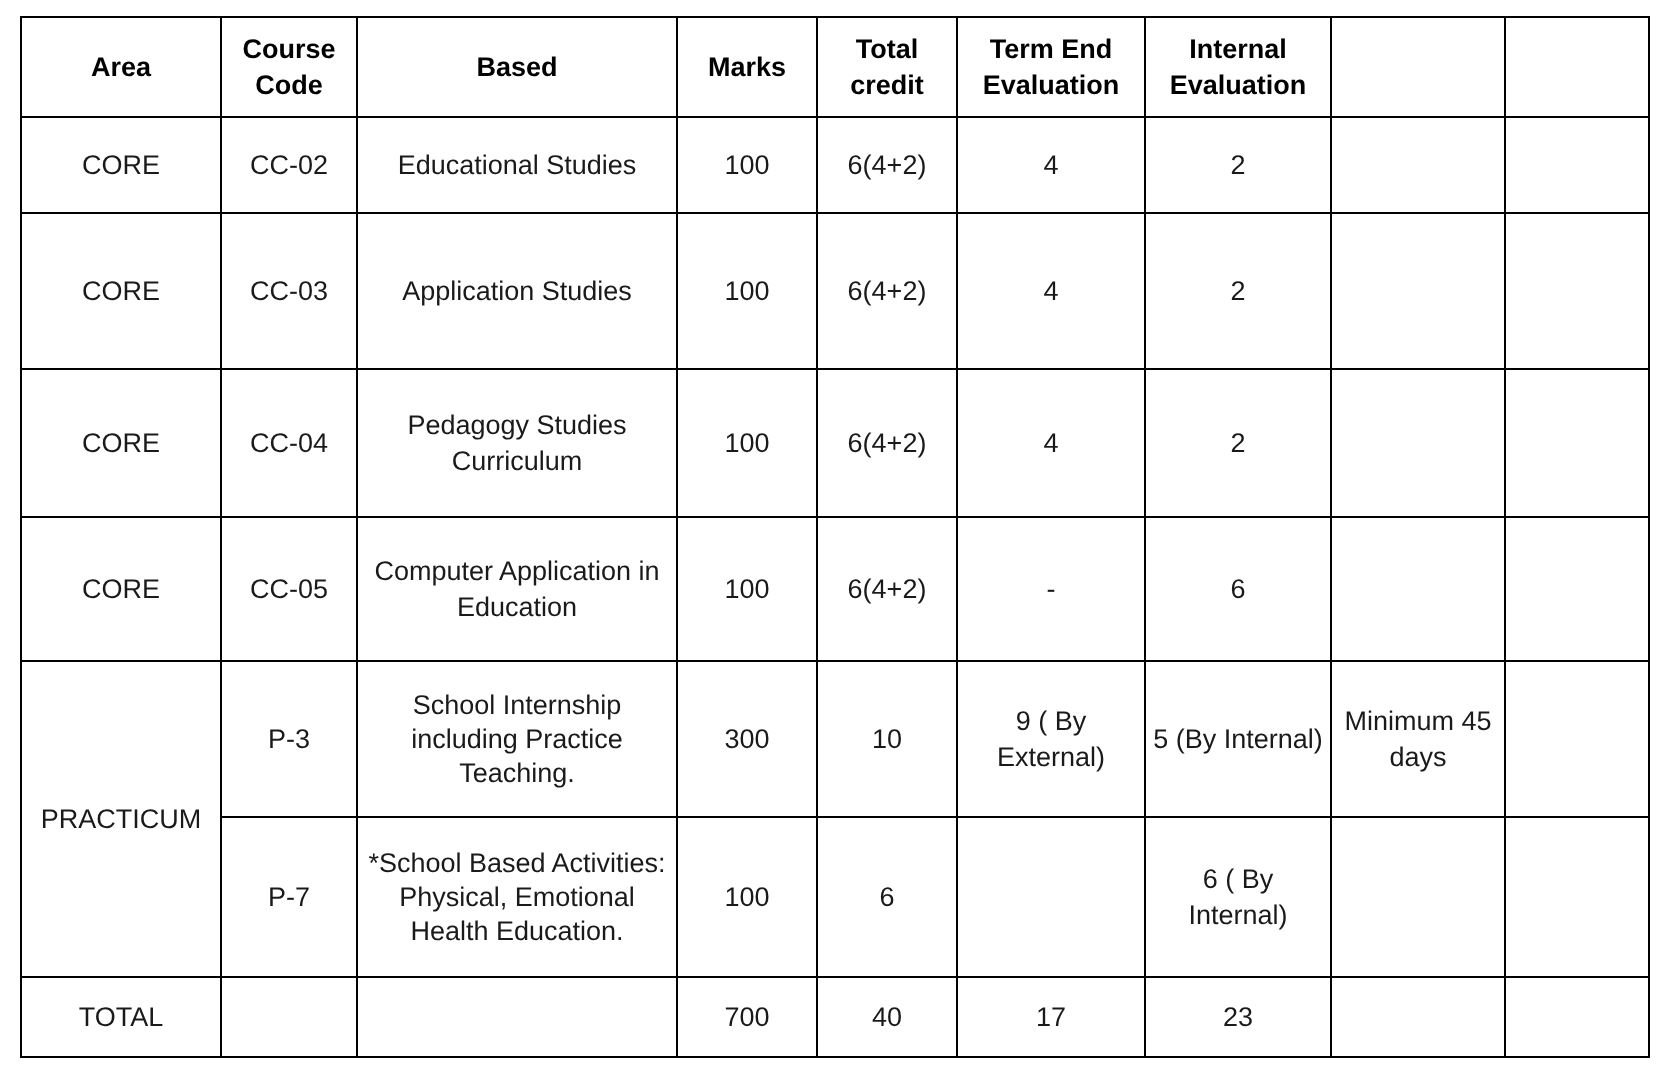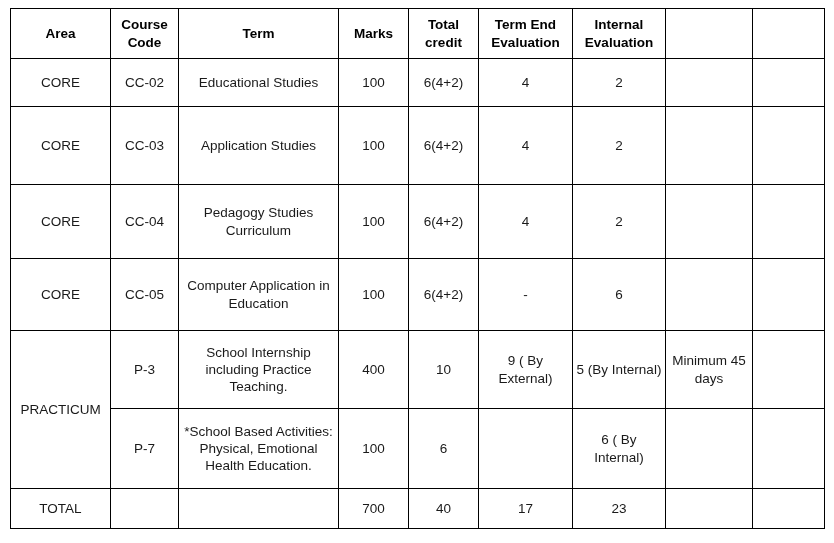--- a/index.html
+++ b/index.html
@@ -98,21 +98,21 @@
         <col class="c-extra2">
     </colgroup>
 
     <thead>
       <tr class="row-header">
         <th>Area</th>
         <th>
           <span>Course</span><br>
           <span>Code</span>
         </th>
-        <th>Term</th>
+        <th>Based</th>
         <th>Marks</th>
         <th>
           <span>Total</span><br>
           <span>credit</span>
         </th>
         <th>
           <span>Term End</span><br>
           <span>Evaluation</span>
         </th>
         <th>
@@ -171,21 +171,21 @@
         <td>-</td>
         <td>6</td>
         <td class="empty-cell"></td>
         <td class="empty-cell"></td>
       </tr>
 
       <tr class="row-p3">
         <td class="practicum-cell" rowspan="2">PRACTICUM</td>
         <td>P-3</td>
         <td>School Internship including Practice Teaching.</td>
-        <td>400</td>
+        <td>300</td>
         <td>10</td>
         <td>9 ( By External)</td>
         <td>5 (By Internal)</td>
         <td>Minimum 45 days</td>
         <td class="empty-cell"></td>
       </tr>
 
       <tr class="row-p4">
         <td>P-7</td>
         <td>*School Based Activities: Physical, Emotional Health Education.</td>

